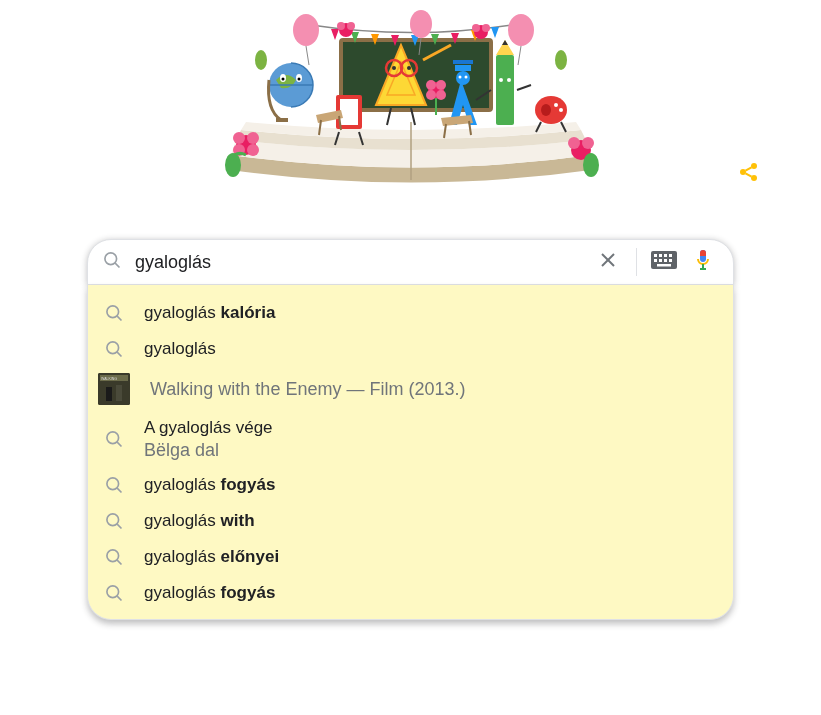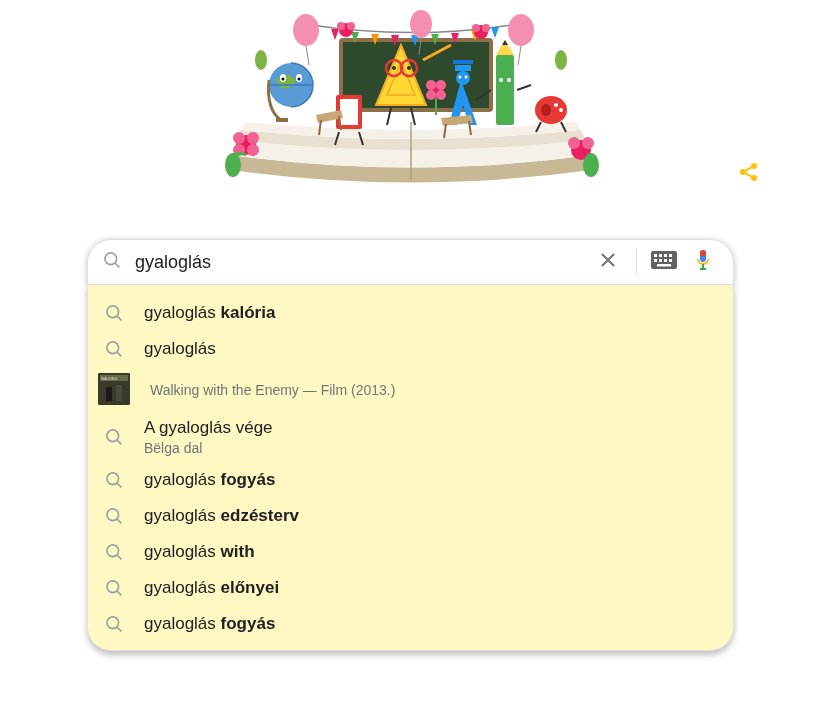--- a/index.html
+++ b/index.html
@@ -114,21 +114,21 @@
       overflow: hidden;
     }
     .suggestion-text {
       font-size: 17px;
       color: #202124;
       line-height: 1.3;
     }
     .suggestion-text .prefix { font-weight: 400; }
     .suggestion-text .completion { font-weight: 700; }
     .suggestion-sub {
-      font-size: 14px;
+      font-size: 18px;
       color: #70757a;
       margin-top: 1px;
     }
     .suggestion-content {
       display: flex;
       flex-direction: column;
     }
   </style>
 </head>
 <body>
@@ -366,31 +366,20 @@
         </div>
       </div>
       <div class="suggestion-item">
         <span class="suggestion-icon">
           <svg width="20" height="20" viewBox="0 0 24 24" fill="none" stroke="currentColor" stroke-width="2">
             <circle cx="10.5" cy="10.5" r="7"></circle>
             <line x1="21" y1="21" x2="15.8" y2="15.8"></line>
           </svg>
         </span>
         <div class="suggestion-content">
-          <div class="suggestion-text"><span class="prefix">gyaloglás </span><span class="completion">edzésterv</span></div>
-        </div>
-      </div>
-      <div class="suggestion-item">
-        <span class="suggestion-icon">
-          <svg width="20" height="20" viewBox="0 0 24 24" fill="none" stroke="currentColor" stroke-width="2">
-            <circle cx="10.5" cy="10.5" r="7"></circle>
-            <line x1="21" y1="21" x2="15.8" y2="15.8"></line>
-          </svg>
-        </span>
-        <div class="suggestion-content">
           <div class="suggestion-text"><span class="prefix">gyaloglás </span><span class="completion">with</span></div>
         </div>
       </div>
       <div class="suggestion-item">
         <span class="suggestion-icon">
           <svg width="20" height="20" viewBox="0 0 24 24" fill="none" stroke="currentColor" stroke-width="2">
             <circle cx="10.5" cy="10.5" r="7"></circle>
             <line x1="21" y1="21" x2="15.8" y2="15.8"></line>
           </svg>
         </span>

